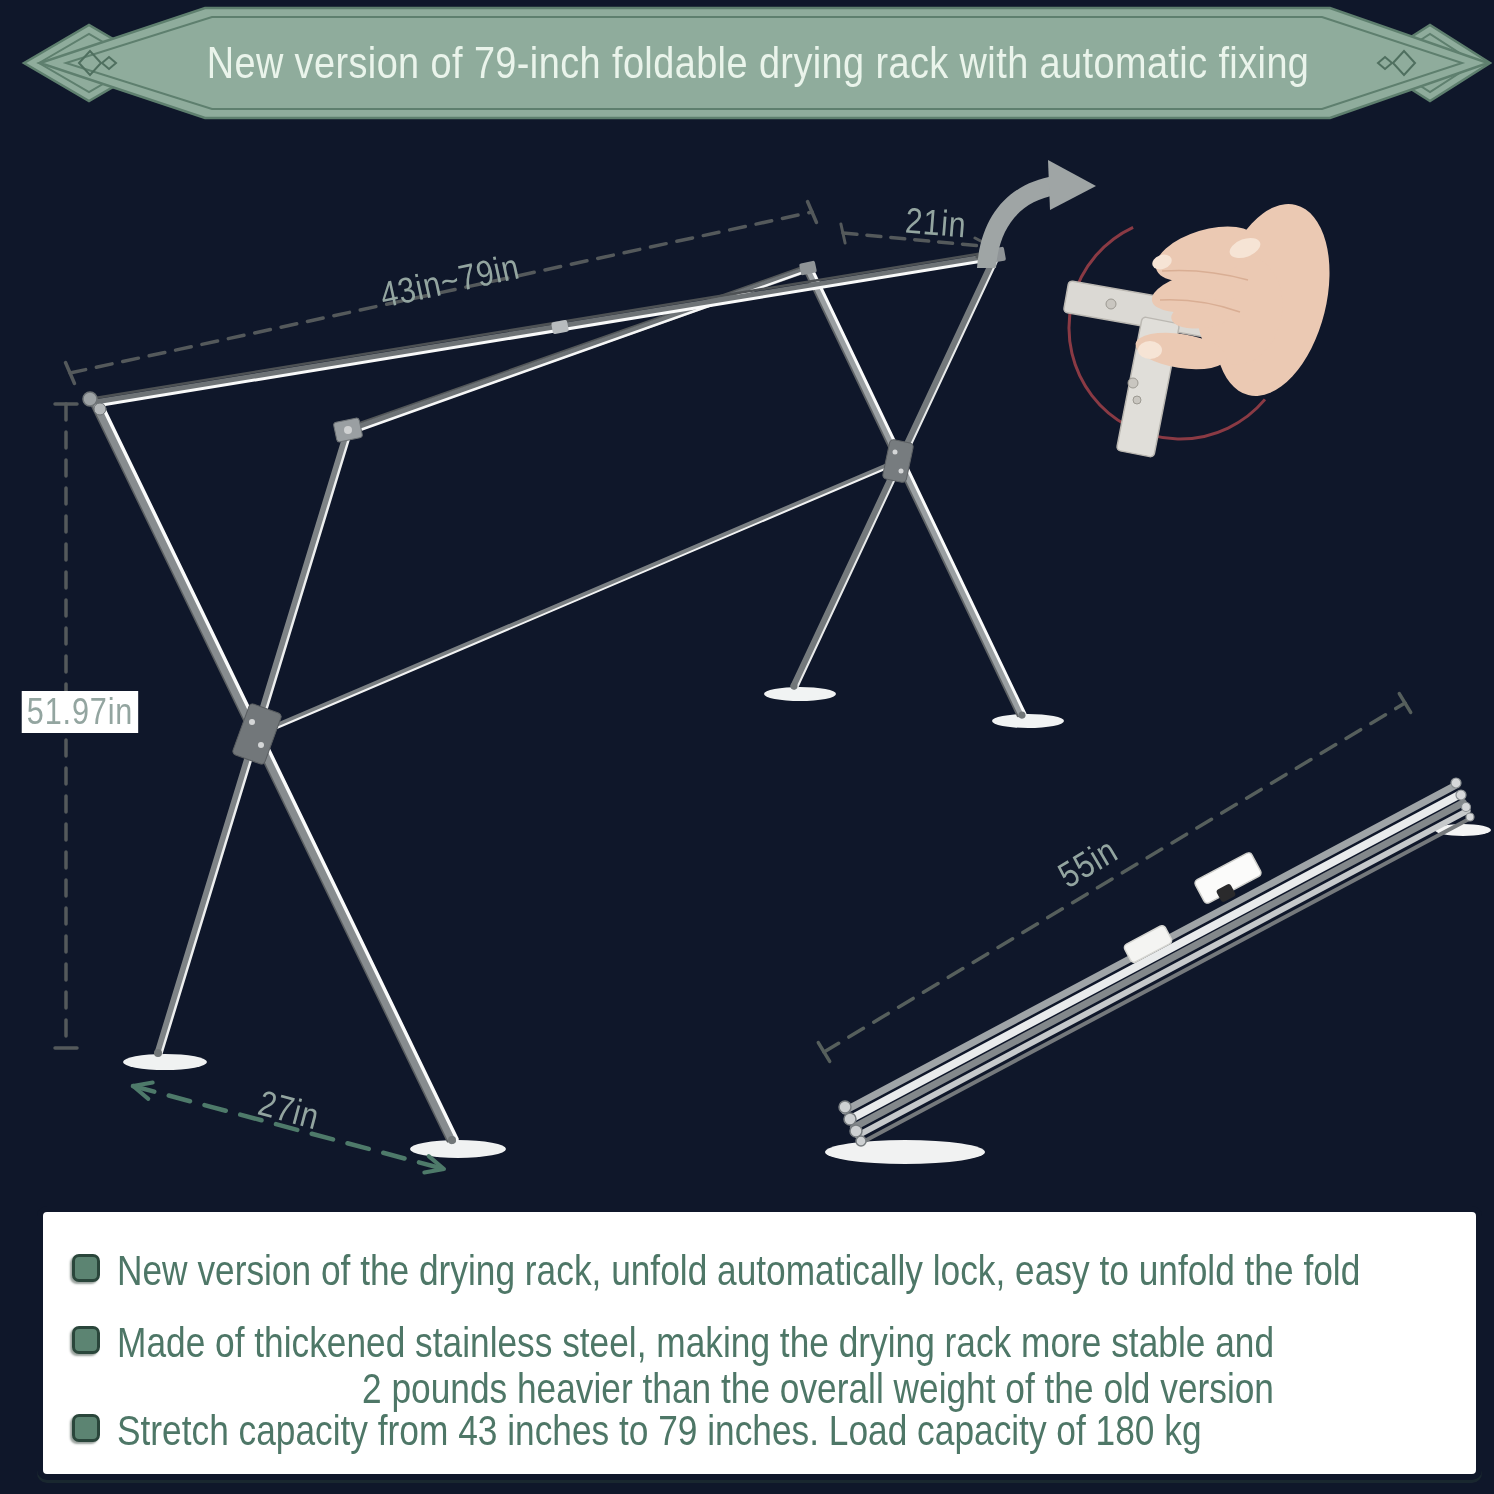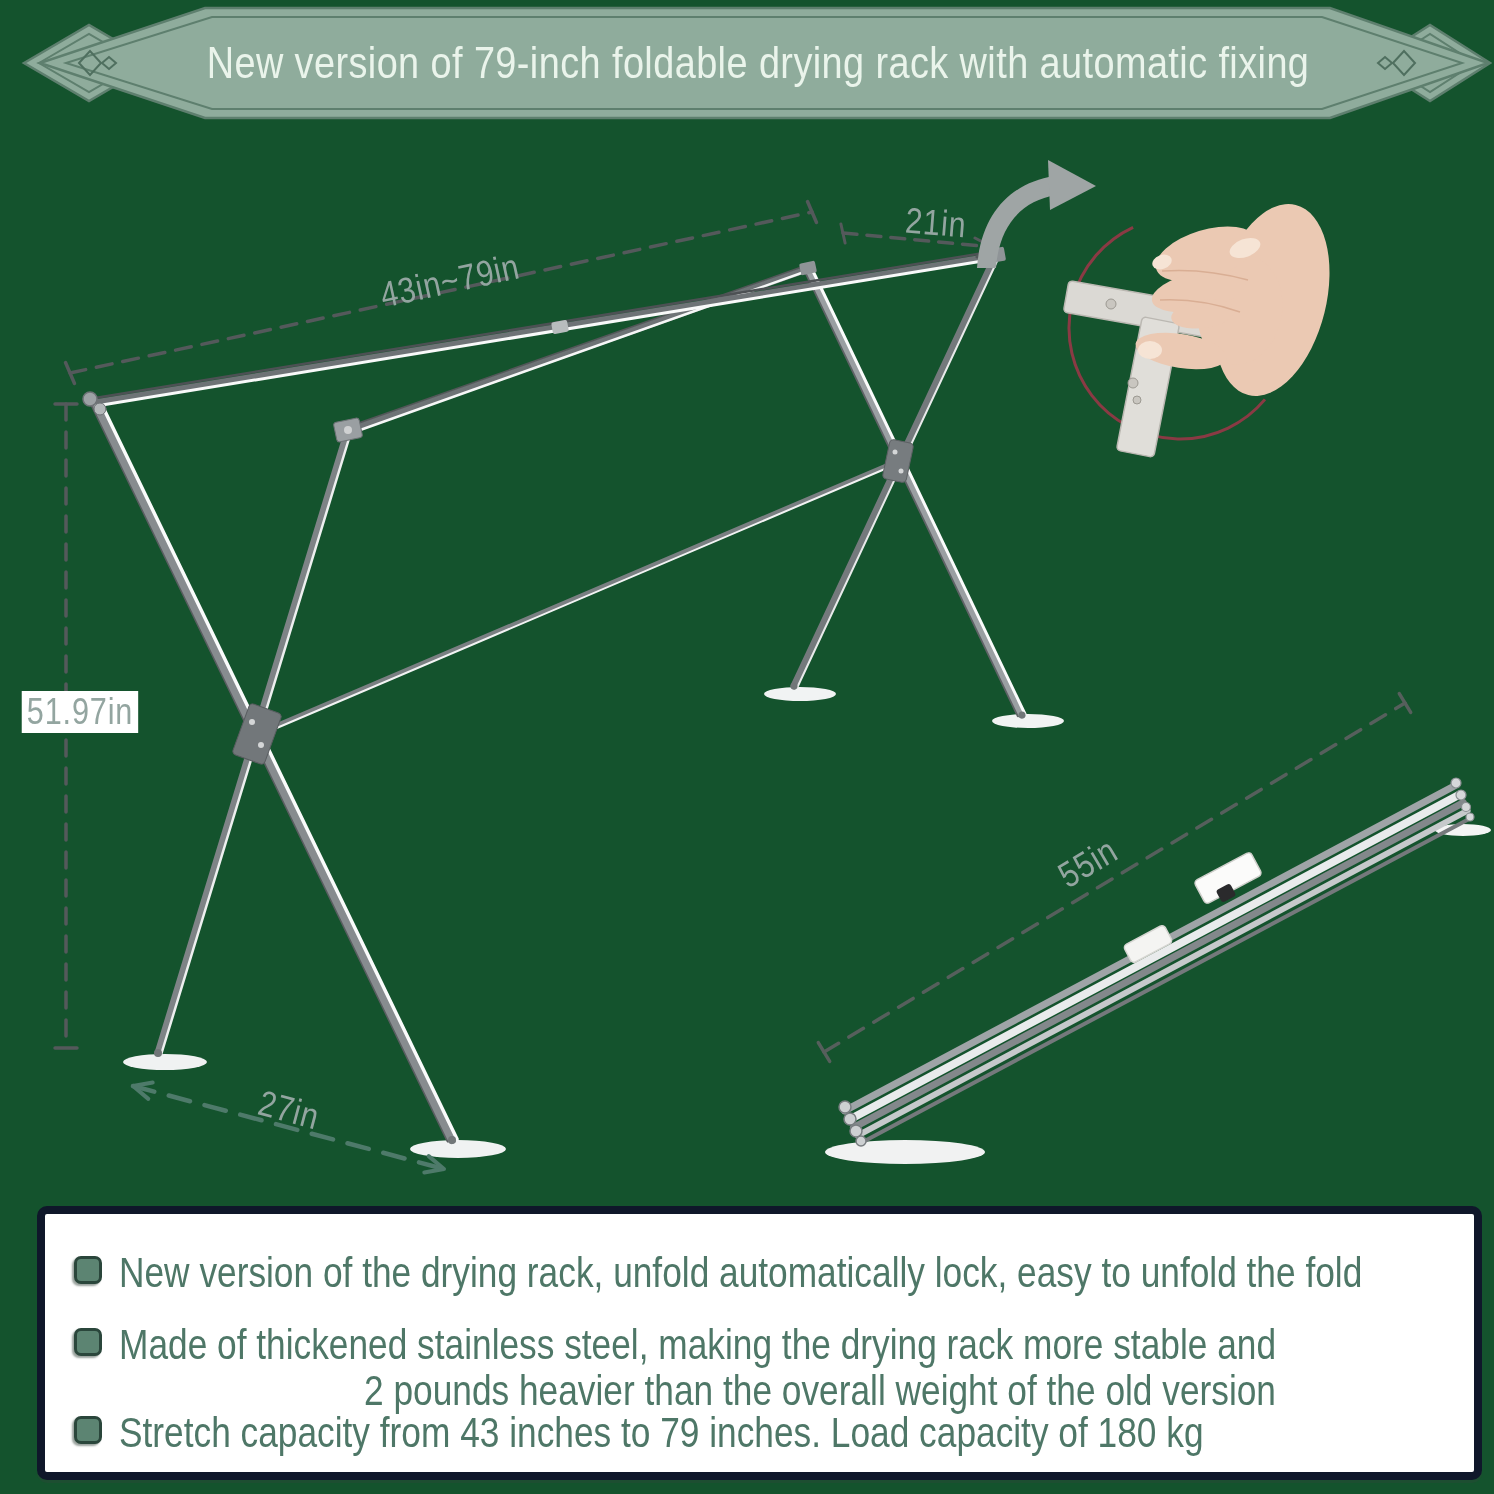--- a/index.html
+++ b/index.html
@@ -1,40 +1,40 @@
 <!DOCTYPE html>
 <html><head>
 <meta charset="utf-8">
 <style>
   html,body{margin:0;padding:0;background:#ffffff;}
   .canvas{
     position:relative;
     width:1494px;height:1494px;
-    background:#14532d;
+    background:#0f172a;
     overflow:hidden;
     font-family:"Liberation Sans", sans-serif;
   }
   .gfx{position:absolute;left:0;top:0;width:1494px;height:1494px;}
   .banner-text{
     position:absolute;left:758px;top:63px;
     transform:translate(-50%,-50%) scaleX(0.86);
     font-size:44px;letter-spacing:0.5px;white-space:nowrap;
     color:#EAF4EB;font-weight:400;
   }
   .dim-label{
     position:absolute;
     font-size:36px;letter-spacing:1px;white-space:nowrap;
     color:#93A5A0;font-weight:400;
   }
   .dim-label.boxed{background:#ffffff;padding:0 6px;}
   .feature-box{
     position:absolute;left:37px;top:1206px;
     width:1445px;height:274px;box-sizing:border-box;
     background:#ffffff;
-    border:8px solid #0f172a;border-radius:10px;
+    border:6px solid #0f172a;border-radius:10px;
     box-shadow:0 3px 0 rgba(45,70,58,0.35);
   }
   .feature-item{position:absolute;left:29px;display:flex;align-items:flex-start;}
   .bullet{
     flex:0 0 auto;
     width:28px;height:28px;box-sizing:border-box;
     background:#5C8472;border:3px solid #2A463B;border-radius:7px;
     margin-right:17px;margin-top:6px;
     box-shadow:-2px 2px 2px rgba(30,50,40,0.45);
   }

